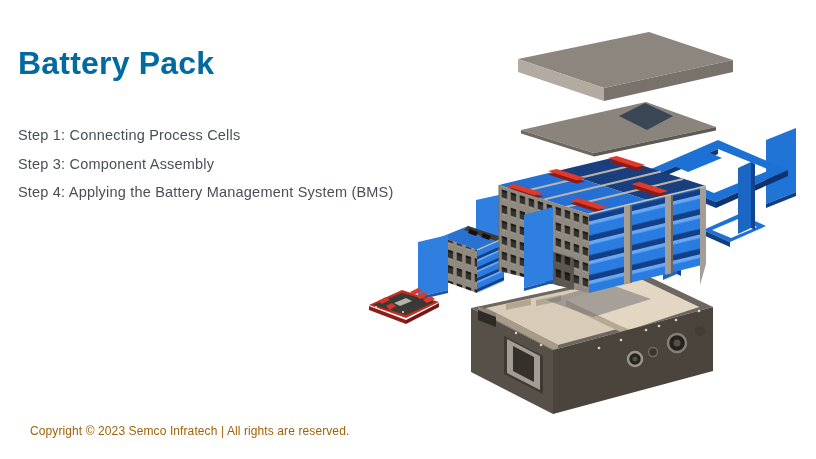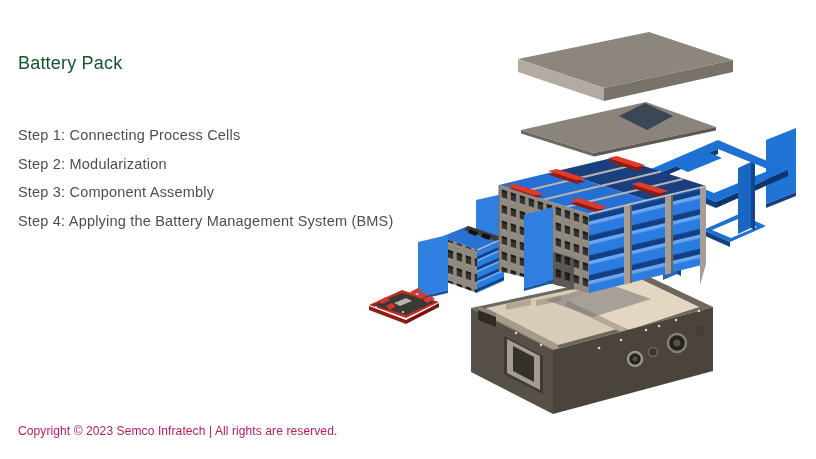--- a/index.html
+++ b/index.html
@@ -1,37 +1,36 @@
 <!DOCTYPE html>
 <html><head>
 <meta charset="utf-8">
 <style>
   html,body{margin:0;padding:0;background:#ffffff;}
   .slide{position:relative;width:816px;height:459px;background:#ffffff;overflow:hidden;
          font-family:"Liberation Sans",sans-serif;}
-  .title{position:absolute;left:18px;top:48px;margin:0;color:#14532d;
-         font-size:18px;font-weight:400;line-height:31px;letter-spacing:.2px;}
+  .title{position:absolute;left:18px;top:48px;margin:0;color:#0369a1;
+         font-size:32px;font-weight:700;line-height:31px;letter-spacing:.2px;}
   .title span{display:block;}
   .steps{position:absolute;left:18px;top:127px;}
   .step{color:#4a4f57;font-size:14.5px;line-height:16px;margin:0 0 12.5px 0;letter-spacing:.2px;}
-  .copyright{position:absolute;left:18px;top:424px;color:#be185d;font-size:12px;letter-spacing:.1px;}
+  .copyright{position:absolute;left:30px;top:424px;color:#a16207;font-size:12px;letter-spacing:.1px;}
   .illustration{position:absolute;left:356px;top:0;width:460px;height:459px;}
 </style>
 </head>
 <body>
 
 <div class="slide">
 
   <h1 class="title">
     <span>Battery Pack</span>
   </h1>
 
   <div class="steps">
     <p class="step">Step 1: Connecting Process Cells</p>
-    <p class="step">Step 2: Modularization</p>
     <p class="step">Step 3: Component Assembly</p>
     <p class="step">Step 4: Applying the Battery Management System (BMS)</p>
   </div>
 
   <div class="copyright">Copyright © 2023 Semco Infratech | All rights are reserved.</div>
 
   <svg class="illustration" viewBox="0 0 460 459" aria-hidden="true">
     <defs>
       <pattern id="holes" width="9" height="15.5" patternUnits="userSpaceOnUse" patternTransform="skewY(17.85)">
         <rect width="9" height="15.5" fill="#8f8980"></rect>

